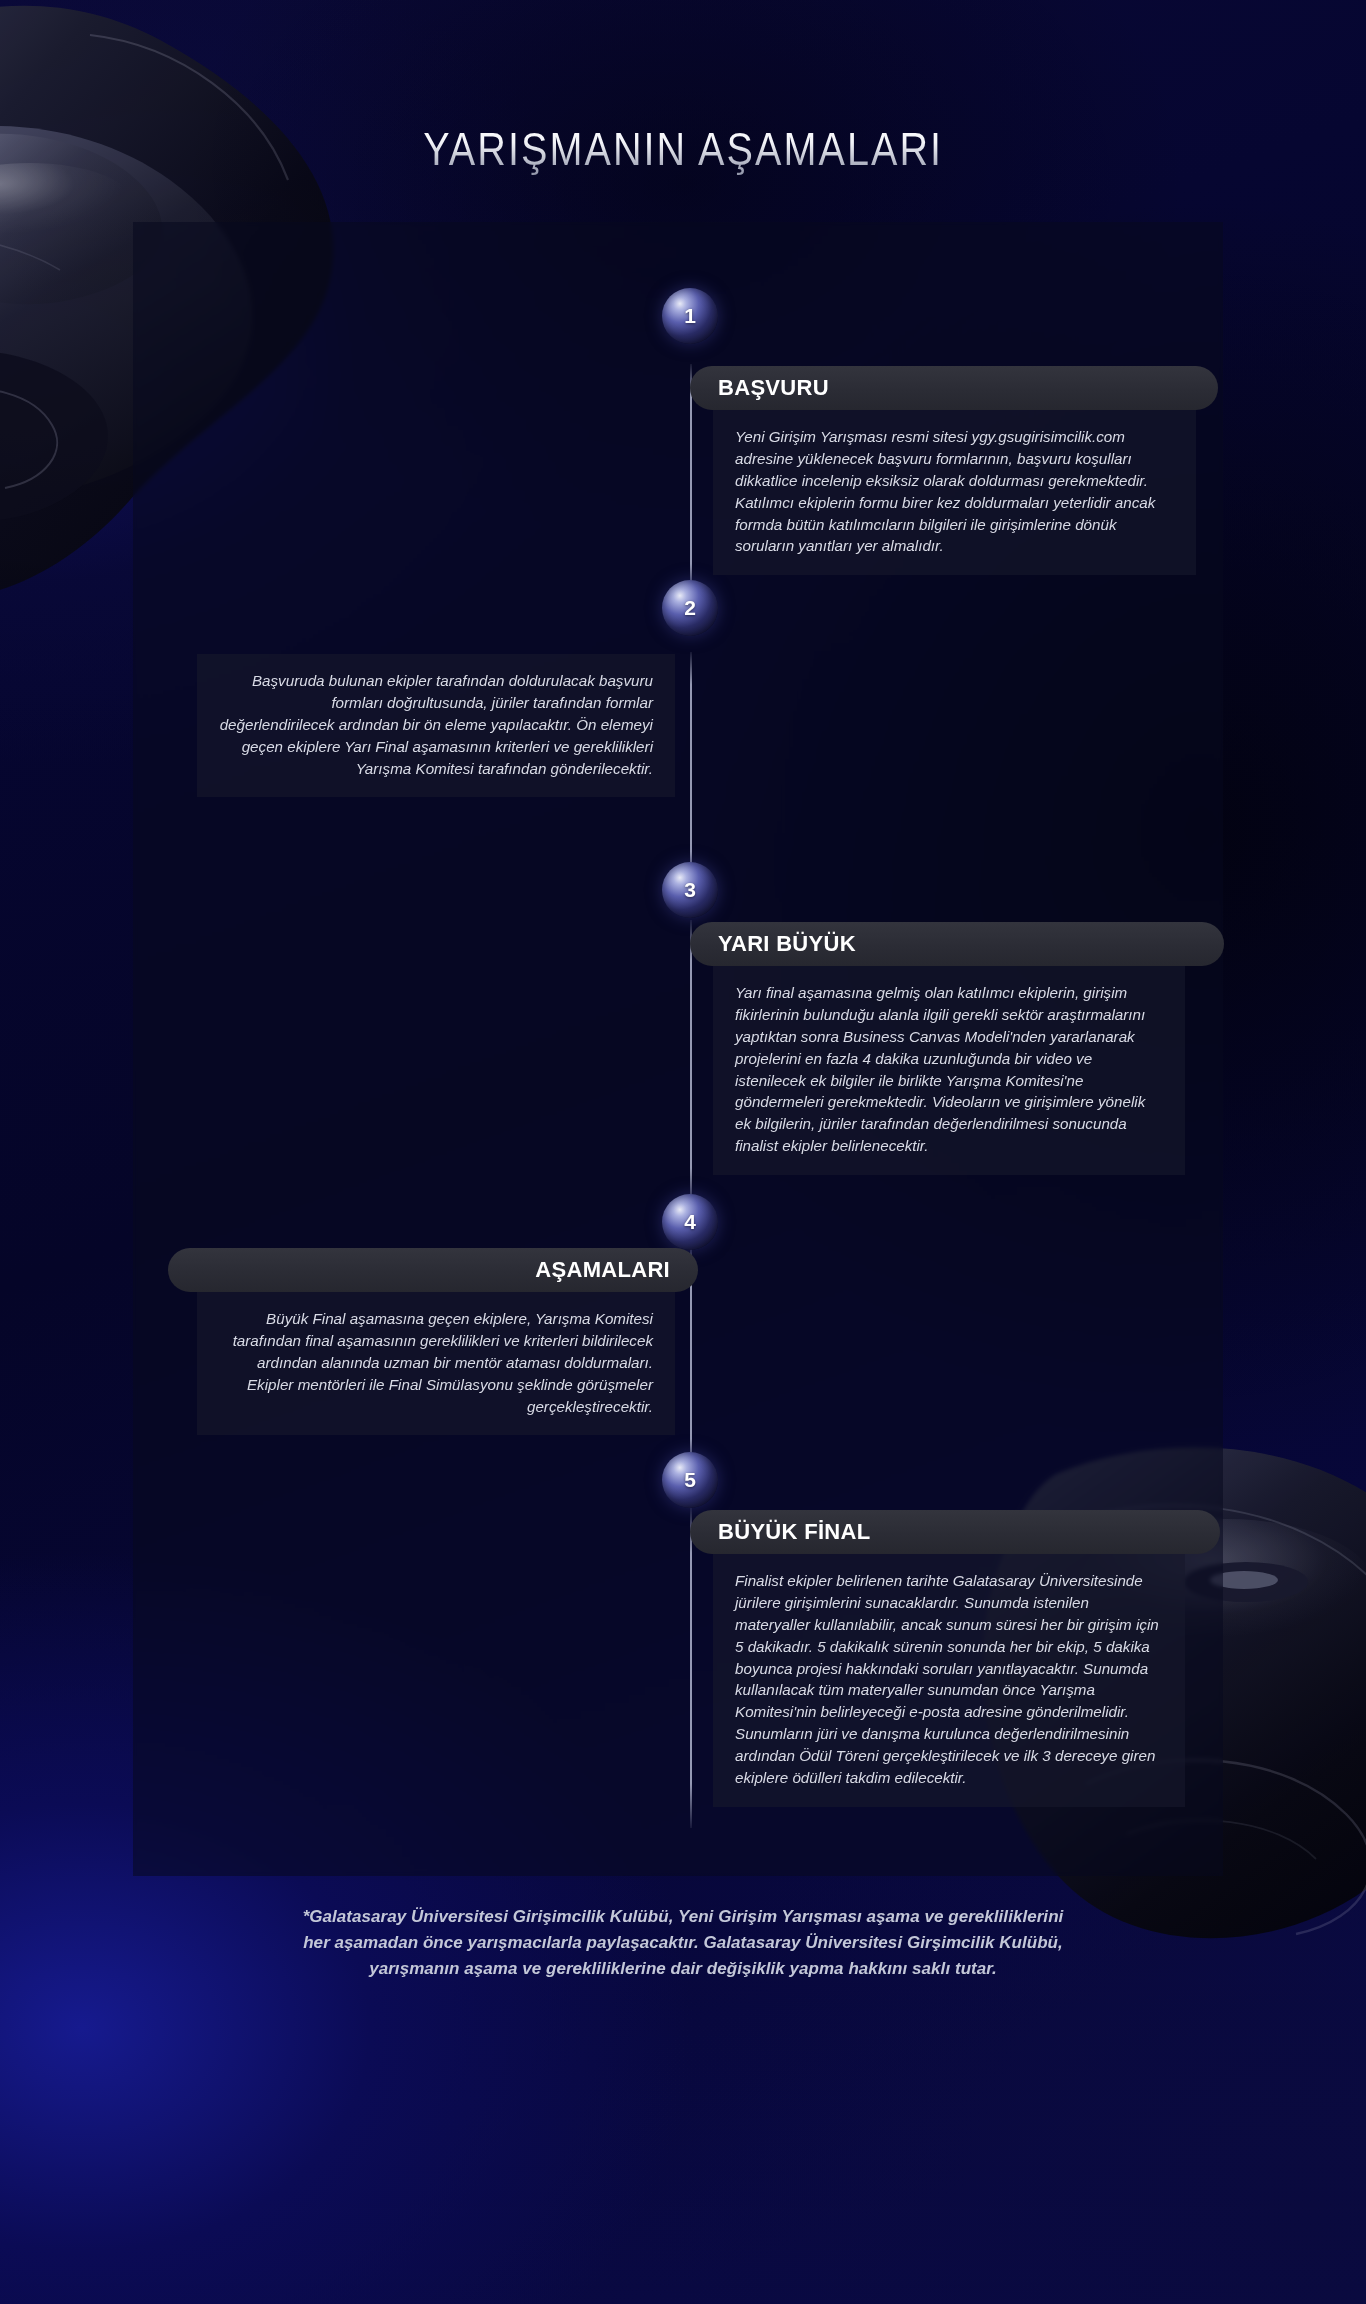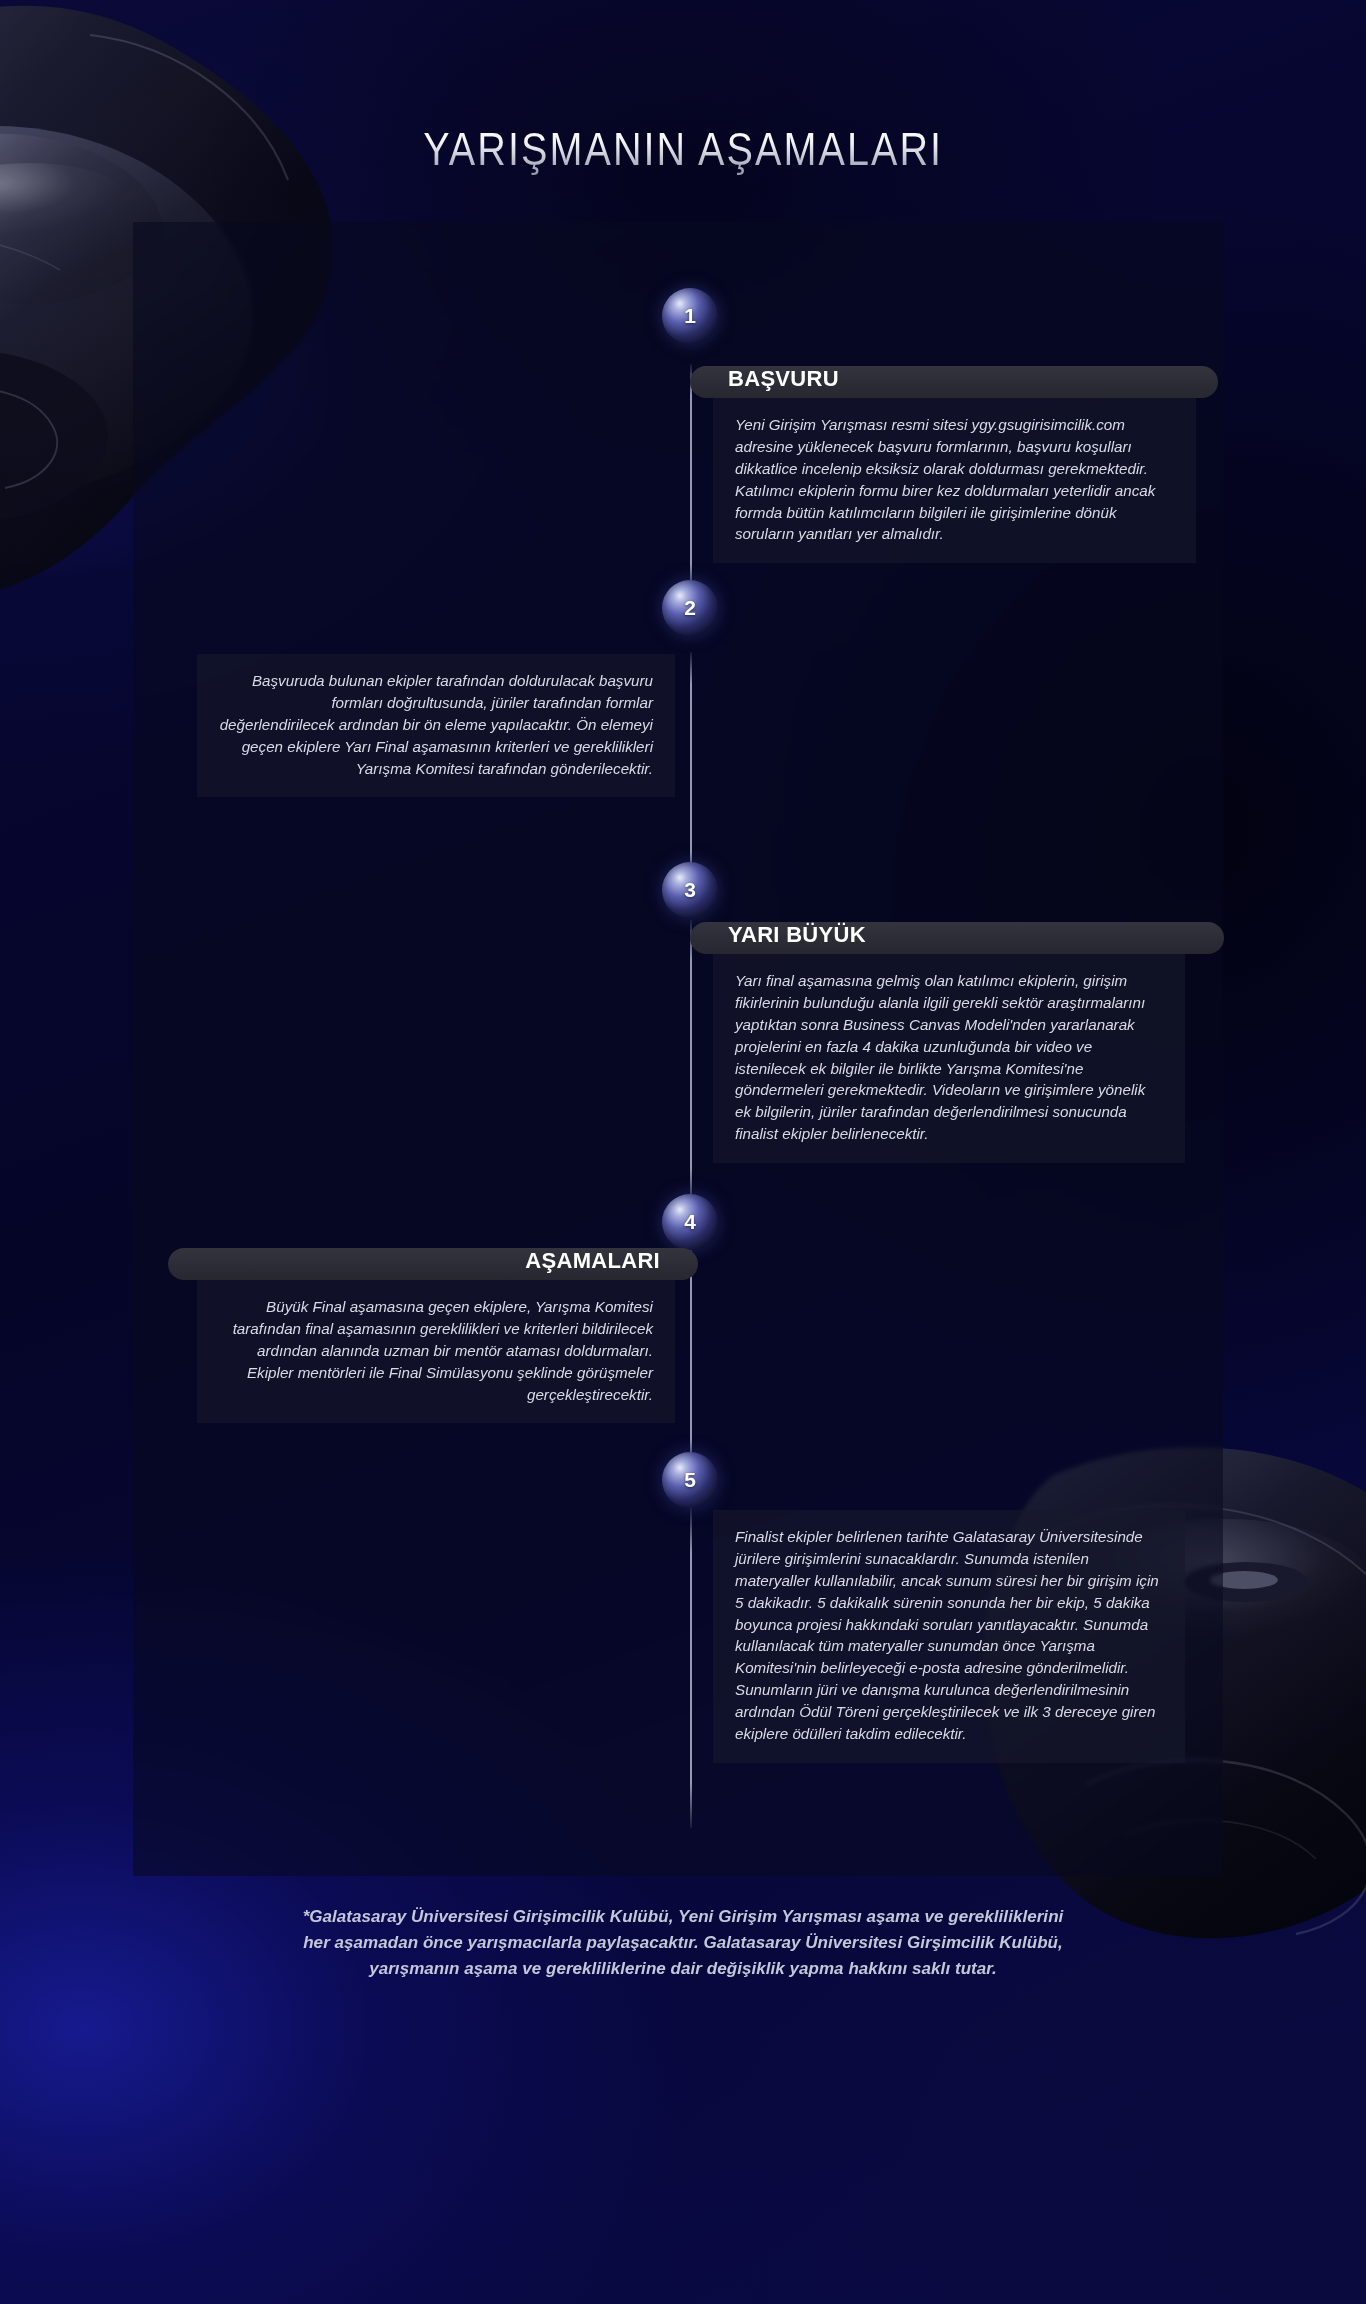--- a/index.html
+++ b/index.html
@@ -115,26 +115,26 @@
     font-size: 21px;
     font-weight: 700;
     z-index: 9;
     text-shadow: 0 1px 3px rgba(0,0,0,0.55);
   }
 
   
   .step { position: absolute; z-index: 7; }
 
   .step-head {
-    height: 32px;
+    height: 44px;
     border-radius: 22px;
     background: linear-gradient(180deg, #33343d 0%, #2b2c35 55%, #26272f 100%);
     display: flex;
-    align-items: flex-start;
-    padding: 0 38px;
+    align-items: center;
+    padding: 0 28px;
     color: #ffffff;
     font-size: 22px;
     font-weight: 700;
     letter-spacing: 0.3px;
   }
 
   .step-body {
     background: rgba(22,24,44,0.62);
     padding: 16px 22px 18px 22px;
     color: #d9dbe6;
@@ -300,18 +300,21 @@
 </div>
 
 <div class="step left" id="step-4">
   <div class="step-head">
     <span>AŞAMALARI</span>
   </div>
   <div class="step-body">Büyük Final aşamasına geçen ekiplere, Yarışma Komitesi tarafından final aşamasının gereklilikleri ve kriterleri bildirilecek ardından alanında uzman bir mentör ataması doldurmaları. Ekipler mentörleri ile Final Simülasyonu şeklinde görüşmeler gerçekleştirecektir.</div>
 </div>
 
 <div class="step right" id="step-5">
+  <div class="step-head">
+    <span>BÜYÜK FİNAL</span>
+  </div>
   <div class="step-body">Finalist ekipler belirlenen tarihte Galatasaray Üniversitesinde jürilere girişimlerini sunacaklardır. Sunumda istenilen materyaller kullanılabilir, ancak sunum süresi her bir girişim için 5 dakikadır. 5 dakikalık sürenin sonunda her bir ekip, 5 dakika boyunca projesi hakkındaki soruları yanıtlayacaktır. Sunumda kullanılacak tüm materyaller sunumdan önce Yarışma Komitesi'nin belirleyeceği e-posta adresine gönderilmelidir. Sunumların jüri ve danışma kurulunca değerlendirilmesinin ardından Ödül Töreni gerçekleştirilecek ve ilk 3 dereceye giren ekiplere ödülleri takdim edilecektir.</div>
 </div>
 
 <div class="footnote">
   <p>*Galatasaray Üniversitesi Girişimcilik Kulübü, Yeni Girişim Yarışması aşama ve gerekliliklerini her aşamadan önce yarışmacılarla paylaşacaktır. Galatasaray Üniversitesi Girşimcilik Kulübü, yarışmanın aşama ve gerekliliklerine dair değişiklik yapma hakkını saklı tutar.</p>
 </div>
 
 </body></html>

